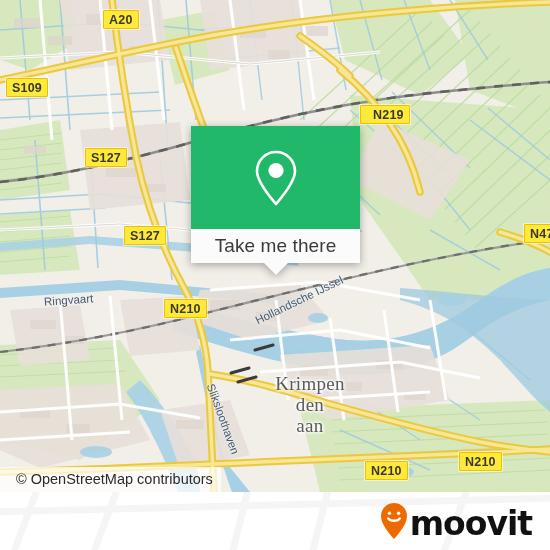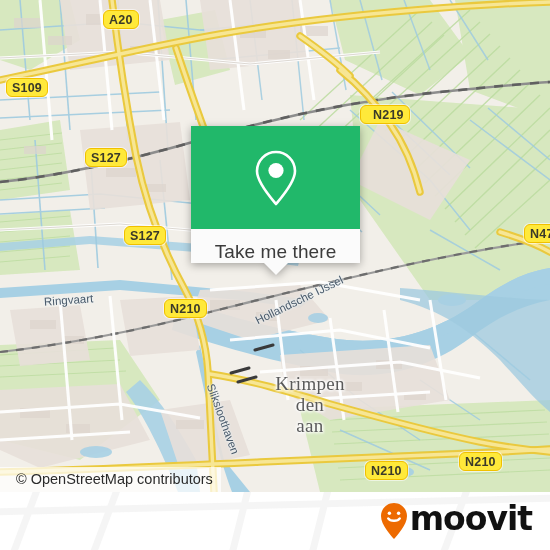--- a/index.html
+++ b/index.html
@@ -19,21 +19,21 @@
     text-shadow:0 0 3px #fff,0 0 4px #fff,1px 1px 3px #fff,-1px -1px 3px #fff;
   }
   .water-label{
     position:absolute;color:#4a5a6a;font-size:11.5px;white-space:nowrap;
     text-shadow:0 0 2px #eaf3f8,0 0 3px #eaf3f8;
   }
 
   
   .shield{
     position:absolute;display:flex;align-items:center;justify-content:center;
-    background:#ffe93a;border:1.6px solid #f0c000;border-radius:6px;
+    background:#ffe93a;border:1.6px solid #f0c000;border-radius:1px;
     color:#3a3a2a;font-weight:bold;font-size:12.5px;letter-spacing:.2px;
     height:19px;padding:0 5px;box-sizing:border-box;
     font-family:"Liberation Sans","DejaVu Sans",sans-serif;
     box-shadow:0 0 0 1px rgba(255,255,255,.55);
   }
 
   
   #attribution{
     position:absolute;left:0;bottom:0;
     background:rgba(255,255,255,.72);
@@ -45,21 +45,21 @@
   #card{
     position:absolute;left:191px;top:126px;width:169px;
     filter:drop-shadow(0 2px 4px rgba(0,0,0,.33));
   }
   #card-top{
     height:103px;background:#21b86a;
     display:flex;align-items:center;justify-content:center;
   }
   #card-bottom{
     height:34px;background:#fbfbfb;
-    display:flex;align-items:flex-end;justify-content:center;
+    display:flex;align-items:center;justify-content:center;
   }
   #card-label{
     color:#3b3b3b;font-size:19px;letter-spacing:.1px;
     font-family:"Liberation Sans","DejaVu Sans",sans-serif;
   }
   #card-tail{
     width:0;height:0;margin:0 auto;
     border-left:12px solid transparent;
     border-right:12px solid transparent;
     border-top:12px solid #fbfbfb;
@@ -70,21 +70,21 @@
     position:absolute;left:0;top:492px;width:550px;height:58px;
     background:#ffffff;overflow:hidden;
   }
   #footer-lines{position:absolute;left:0;top:0;opacity:.55;}
   #footer-title{
     position:absolute;left:20px;top:50%;transform:translateY(-50%);
     color:#252525;font-size:19.5px;white-space:nowrap;
   }
   #brand{
     position:absolute;right:18px;top:50%;transform:translateY(-50%);
-    display:flex;align-items:flex-start;gap:2px;
+    display:flex;align-items:flex-end;gap:2px;
   }
   #brand-word{
     color:#111111;font-size:33px;font-weight:bold;letter-spacing:-1px;
     font-family:"DejaVu Sans","Liberation Sans",sans-serif;line-height:33px;
   }
 </style>
 </head>
 <body>
 
 <div id="app">

